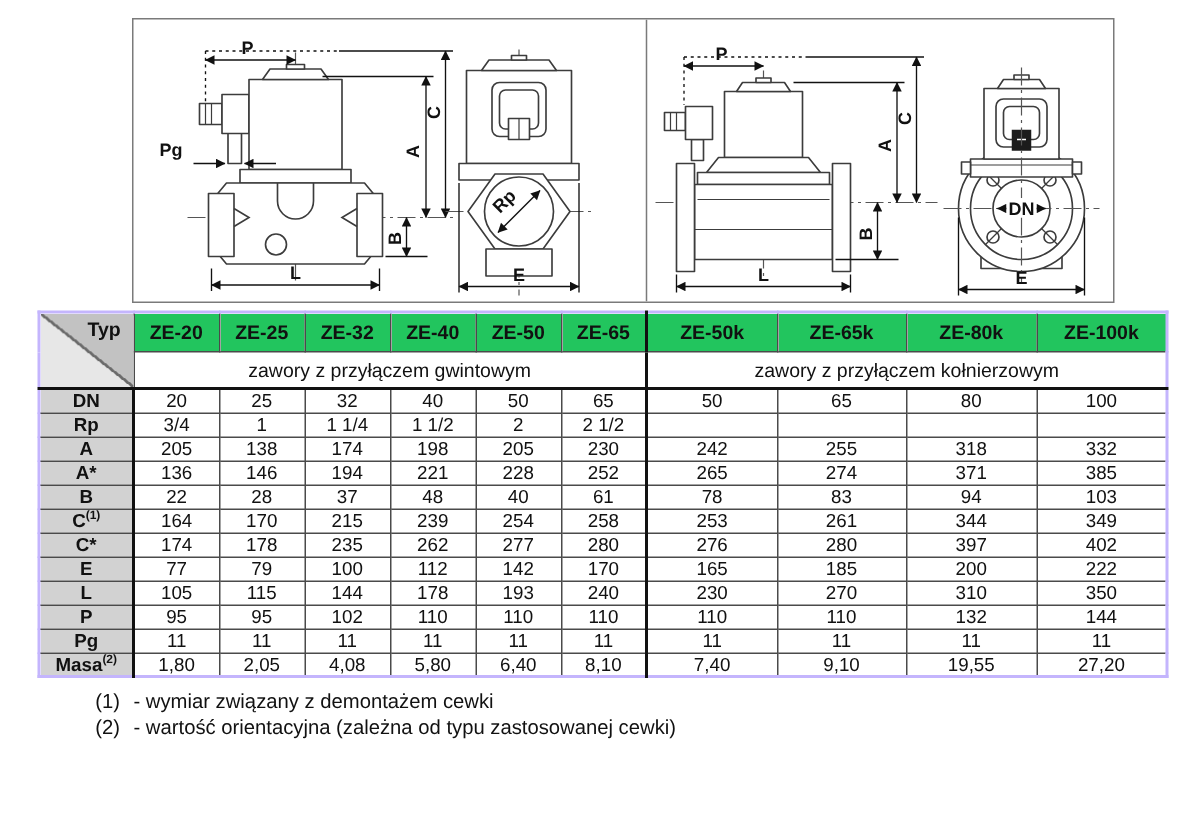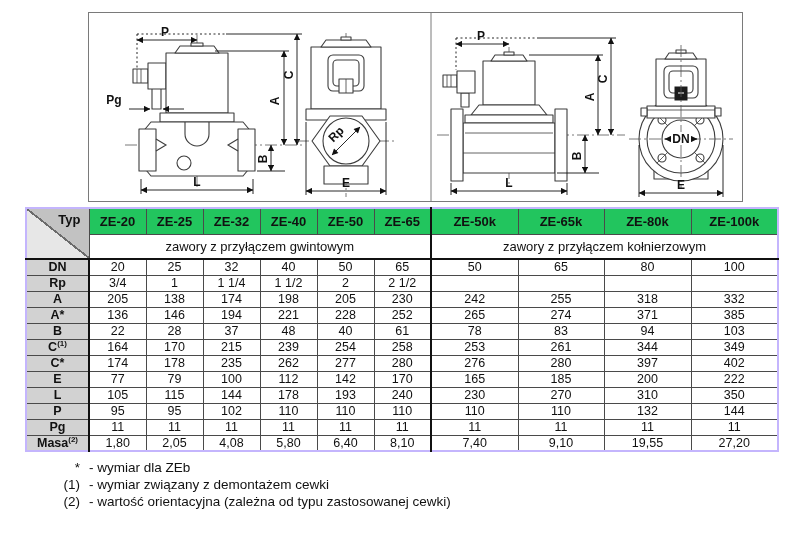--- a/index.html
+++ b/index.html
@@ -426,21 +426,18 @@
         <td class="">7,40</td>
         <td class="">9,10</td>
         <td class="">19,55</td>
         <td class="">27,20</td>
       </tr>
     </tbody>
 </table>
 
 <div class="footnotes">
   <div class="footnote">
-    <span class="fn-marker">*</span><span class="fn-text">- wymiar dla ZEb</span>
-  </div>
-  <div class="footnote">
     <span class="fn-marker">(1)</span><span class="fn-text">- wymiar związany z demontażem cewki</span>
   </div>
   <div class="footnote">
     <span class="fn-marker">(2)</span><span class="fn-text">- wartość orientacyjna (zależna od typu zastosowanej cewki)</span>
   </div>
 </div>
 
 </body></html>

